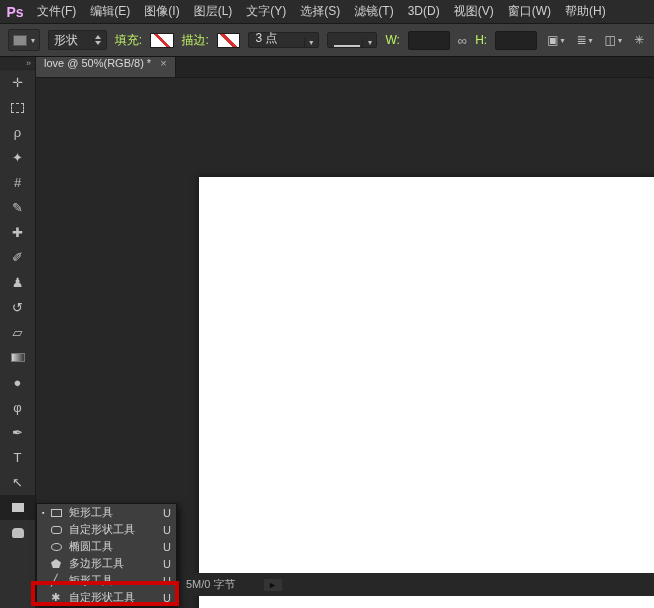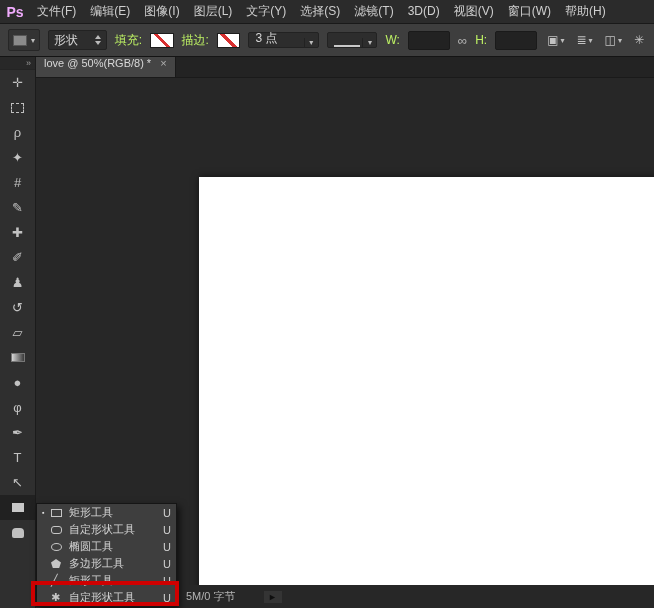--- a/index.html
+++ b/index.html
@@ -82,21 +82,21 @@
     display:flex; gap:9px; border-right:1px solid #191919; }
   .tab-close { color:#b0b0b0; font-size:11px; cursor:default; }
 
   
   .canvas-area { position:absolute; top:78px; left:36px; right:0; bottom:23px;
     background:#272727; }
   .doc-canvas { position:absolute; left:163px; top:99px; width:467px;
     height:461px; background:#ffffff; box-shadow:0 0 7px rgba(0,0,0,0.55); }
 
   
-  .statusbar { position:absolute; left:36px; right:0; bottom:0; height:23px;
+  .statusbar { position:absolute; left:36px; right:0; bottom:12px; height:23px;
     background:#272727; display:flex; align-items:center;
     color:#b5b5b5; font-size:11px; padding-left:150px; }
   .status-expand { margin-left:28px; width:18px; height:12px; background:#343434;
     color:#0e0e0e; font-size:9px; display:flex; align-items:center;
     justify-content:center; }
 
   
   .flyout { position:absolute; left:36px; top:503px; width:141px;
     background:#3e3e3e; border:1px solid #151515;
     box-shadow:3px 3px 7px rgba(0,0,0,0.6); z-index:5; }

